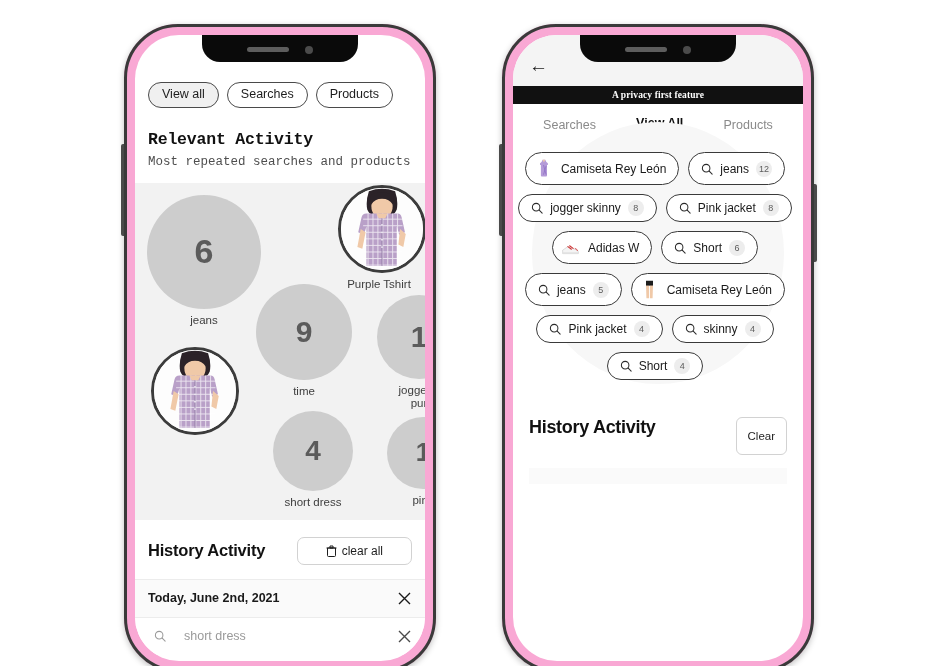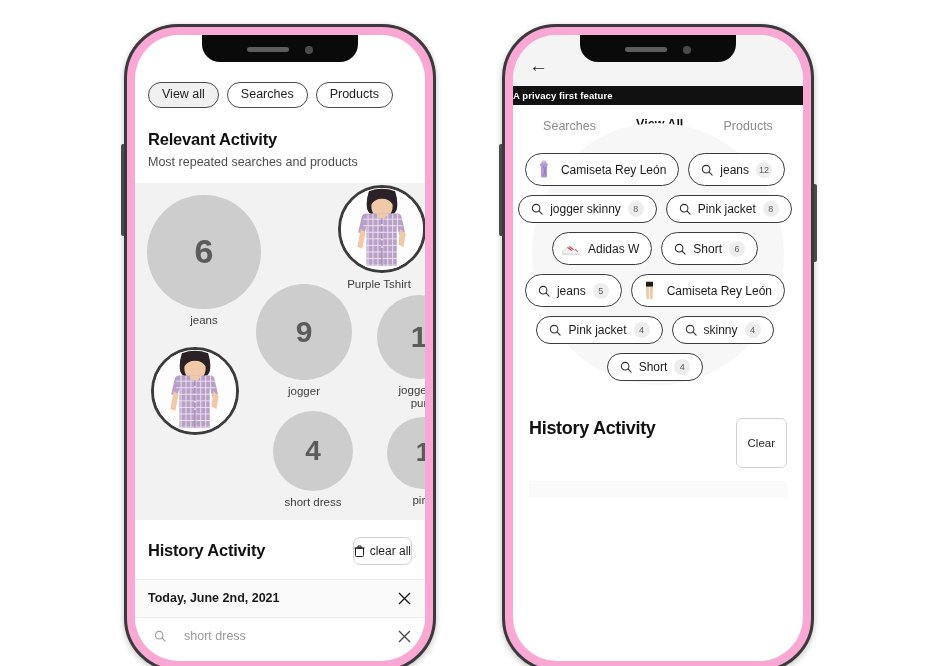--- a/index.html
+++ b/index.html
@@ -110,20 +110,21 @@
     font-size: 12.5px;
     color: #1d1d1d;
     background: #ffffff;
     white-space: nowrap;
     line-height: 1.1;
   }
   .fchip.active { background: #f0f0f0; }
 
   .l-relevant {
     padding: 22px 0 14px 13px;
+    font-family: Liberation Mono, monospace;
   }
   .l-relevant h2 {
     margin: 0 0 6px 0;
     font-size: 16.5px;
     font-weight: 700;
     color: #111111;
     letter-spacing: -0.2px;
   }
   .l-relevant p {
     margin: 0;
@@ -177,21 +178,21 @@
     font-weight: 700;
     color: #111111;
     letter-spacing: -0.2px;
   }
   .clear-all {
     display: flex;
     align-items: center;
     gap: 5px;
     border: 1px solid #d2d2d2;
     border-radius: 7px;
-    padding: 6px 0;
+    padding: 6px 28px;
     font-size: 12px;
     color: #1d1d1d;
     background: #ffffff;
   }
   .hist-row {
     display: flex;
     align-items: center;
     justify-content: space-between;
     padding: 11px 13px;
     font-size: 12.5px;
@@ -233,25 +234,26 @@
     flex: 1;
     text-align: center;
     font-size: 17px;
     font-weight: 700;
     color: #111111;
     letter-spacing: -0.2px;
   }
   .r-privacy {
     background: #111111;
     color: #ffffff;
-    text-align: left;
+    text-align: center;
     font-size: 9.5px;
     font-weight: 700;
     padding: 4px 0;
     letter-spacing: 0.1px;
+    font-family: Liberation Serif, serif;
   }
   .r-tabs {
     display: flex;
     justify-content: space-around;
     align-items: flex-end;
     padding: 12px 10px 0 10px;
     background: #ffffff;
   }
   .r-tab {
     font-size: 12.5px;
@@ -358,21 +360,21 @@
   .r-hist-head h3 {
     margin: 0 0 6px 0;
     font-size: 18px;
     font-weight: 700;
     color: #111111;
     letter-spacing: -0.3px;
   }
   .r-clear {
     border: 1px solid #d2d2d2;
     border-radius: 6px;
-    padding: 18px 11px;
+    padding: 12px 11px;
     font-size: 11.5px;
     color: #1d1d1d;
     background: #ffffff;
     flex-shrink: 0;
   }
   .r-hist-sub {
     margin: 0;
     font-size: 12.5px;
     color: #7a7a7a;
     line-height: 1.4;
@@ -431,21 +433,21 @@
     <circle cx="50" cy="63" r="1.1" fill="#f3eef7"></circle>
               <circle cx="50" cy="72" r="1.1" fill="#f3eef7"></circle>
     <path d="M72 50l7 6-3 16-6-3z" fill="#f0c9a8"></path>
     <path d="M24 50l-4 22 6 2 4-20z" fill="#f0c9a8"></path>
   </svg>
           </div>
           <div class="blabel" style="width: 104px; margin-left: -11px;">Purple Tshirt</div>
         </div>
         <div class="bubble" style="left: 121px; top: 101px; width: 96px;">
           <div class="circle" style="width: 96px; height: 96px; font-size: 30px;">9</div>
-          <div class="blabel" style="width: 104px; margin-left: -4px;">jogger</div>
+          <div class="blabel" style="width: 104px; margin-left: -4px;">time</div>
         </div>
         <div class="bubble" style="left: 242px; top: 112px; width: 84px;">
           <div class="circle" style="width: 84px; height: 84px; font-size: 30px;">1</div>
           <div class="blabel" style="width: 104px; margin-left: -10px;">jogger s
 pur</div>
         </div>
         <div class="bubble photo" style="left: 16px; top: 164px; width: 82px;">
           <div class="circle" style="width: 82px; height: 82px;">
             <svg viewBox="0 0 100 100" width="100%" height="100%" preserveAspectRatio="xMidYMid slice">
     <rect width="100" height="100" fill="#fdfdfd"></rect>

